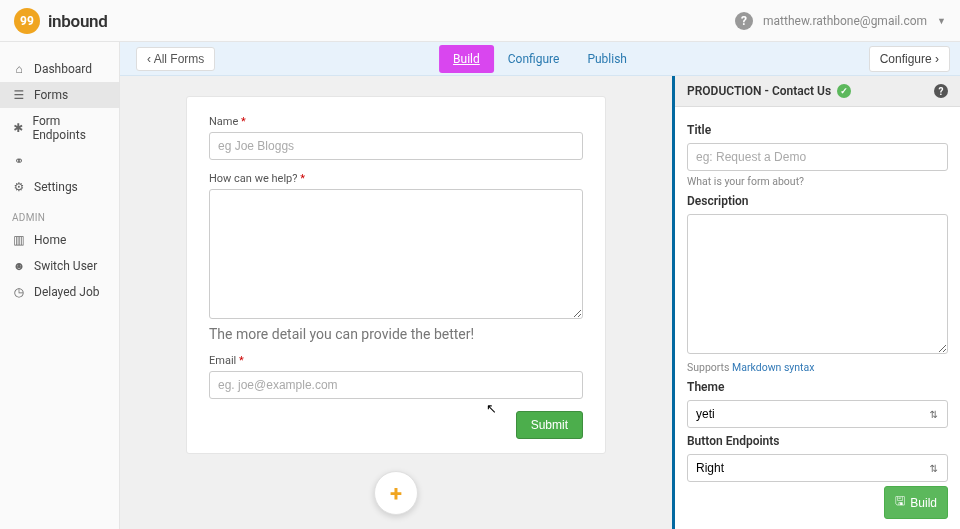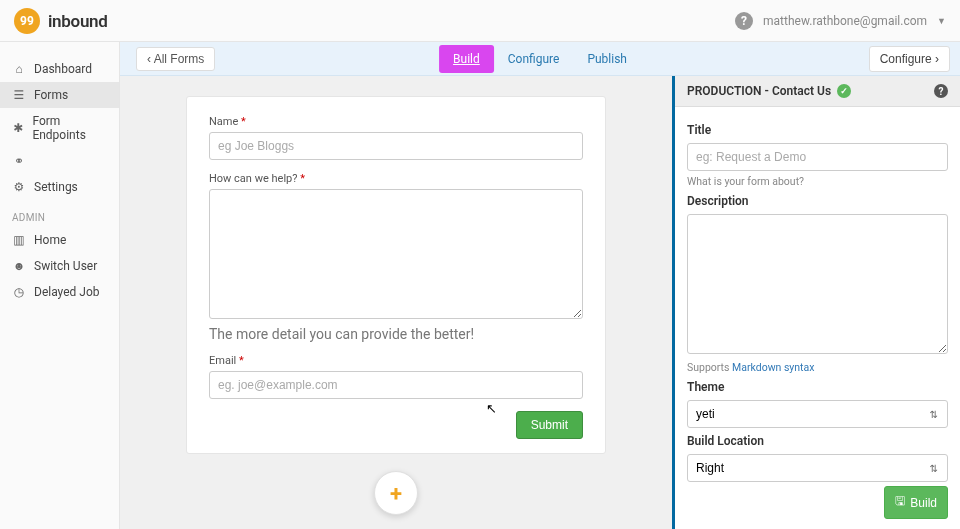--- a/index.html
+++ b/index.html
@@ -163,21 +163,21 @@
             <span>Supports </span><a href="#">Markdown syntax</a>
           </div>
 
           <div class="sp-label">Theme</div>
           <div class="select-wrap">
             <select class="sp-select">
               <option>yeti</option>
             </select>
           </div>
 
-          <div class="sp-label">Build Location</div>
+          <div class="sp-label">Button Endpoints</div>
           <div class="select-wrap">
             <select class="sp-select">
               <option>Right</option>
             </select>
           </div>
         </div>
         <button class="save-btn">
           <span>🖫</span>
           <span>Build</span>
         </button>

